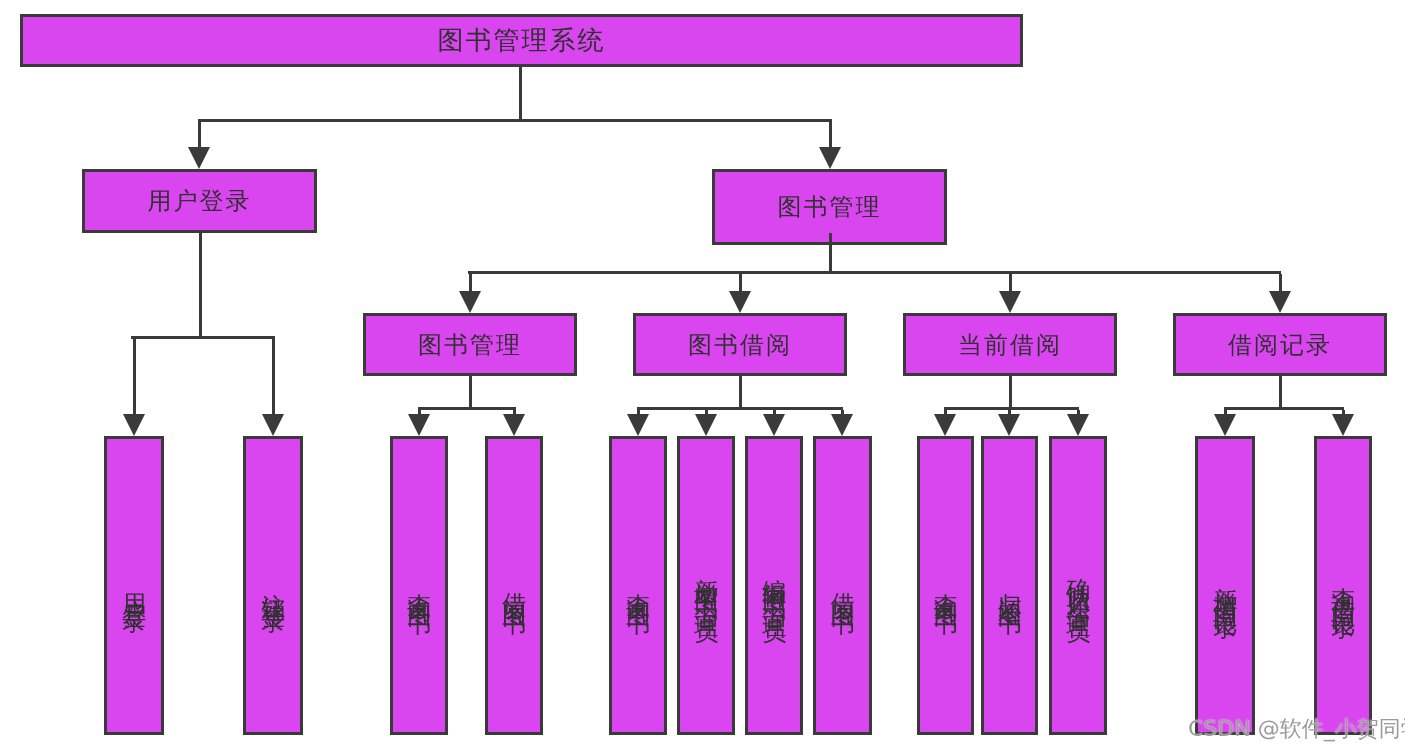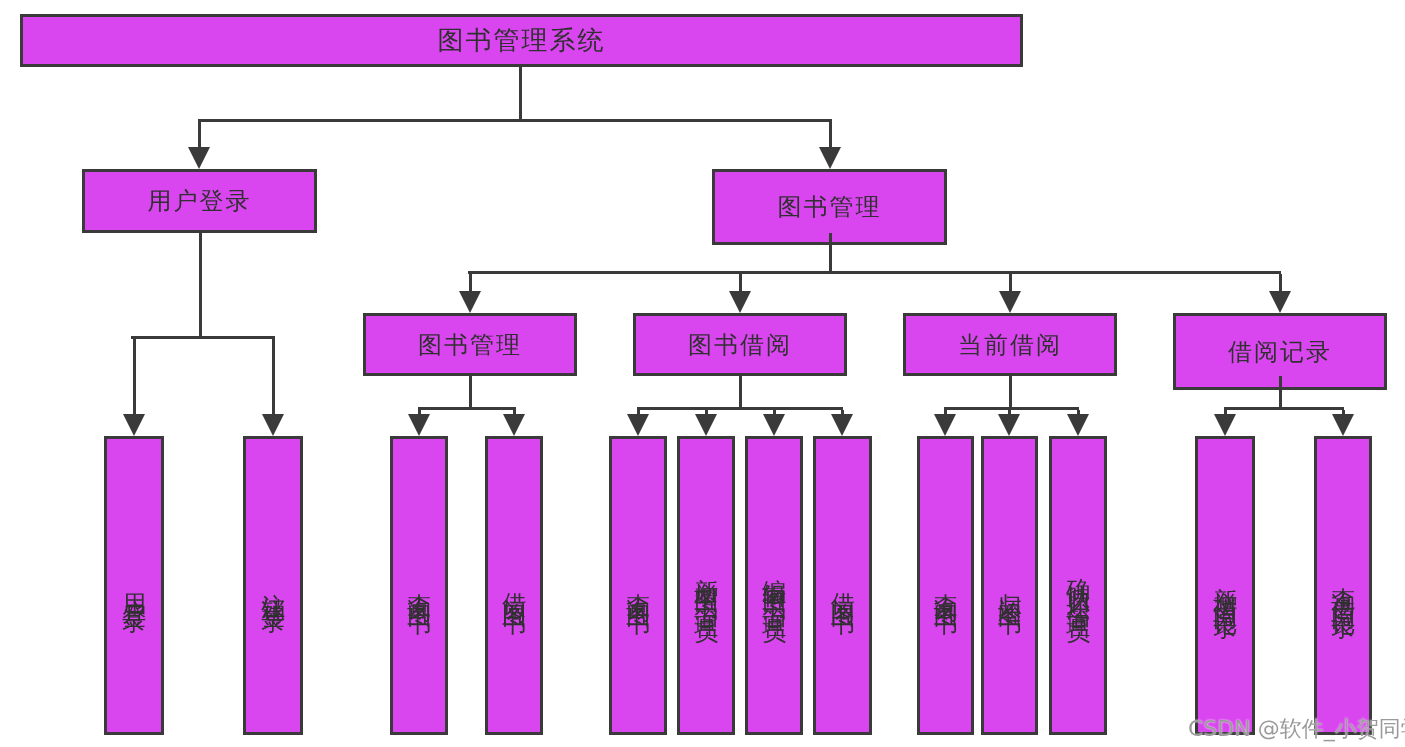--- a/index.html
+++ b/index.html
@@ -104,21 +104,21 @@
 
   <div class="box h-box" style="left:363px; top:313px; width:214px; height:63px;">
     <span>图书管理</span>
   </div>
   <div class="box h-box" style="left:633px; top:313px; width:214px; height:63px;">
     <span>图书借阅</span>
   </div>
   <div class="box h-box" style="left:903px; top:313px; width:214px; height:63px;">
     <span>当前借阅</span>
   </div>
-  <div class="box h-box" style="left:1173px; top:313px; width:214px; height:77px;">
+  <div class="box h-box" style="left:1173px; top:313px; width:214px; height:63px;">
     <span>借阅记录</span>
   </div>
 
   <div class="vline" style="left:468.5px; top:376px; height:33px;"></div>
   <div class="hline" style="left:418px; top:407px; width:98px;"></div>
   <div class="arr" style="left:408px; top:410px; height:26px;"></div>
   <div class="arr" style="left:503px; top:410px; height:26px;"></div>
 
   <div class="vline" style="left:738.5px; top:376px; height:33px;"></div>
   <div class="hline" style="left:637px; top:407px; width:206px;"></div>

